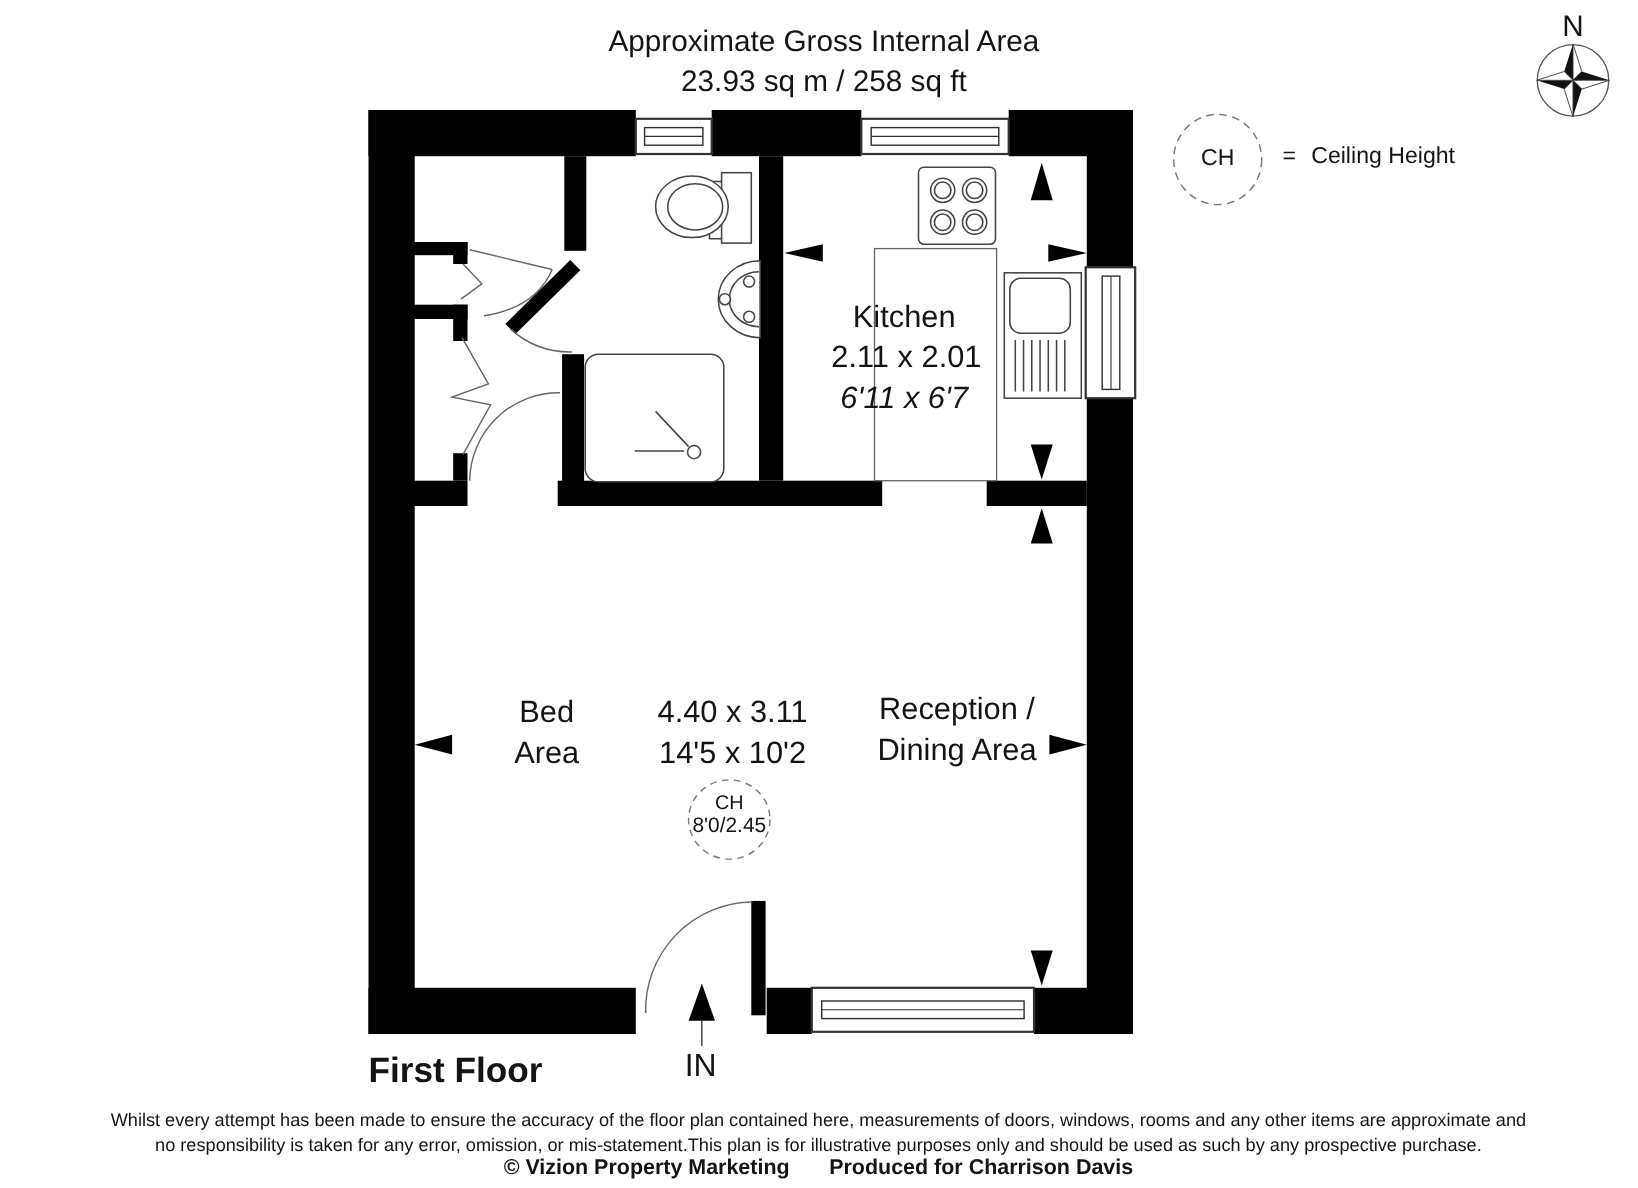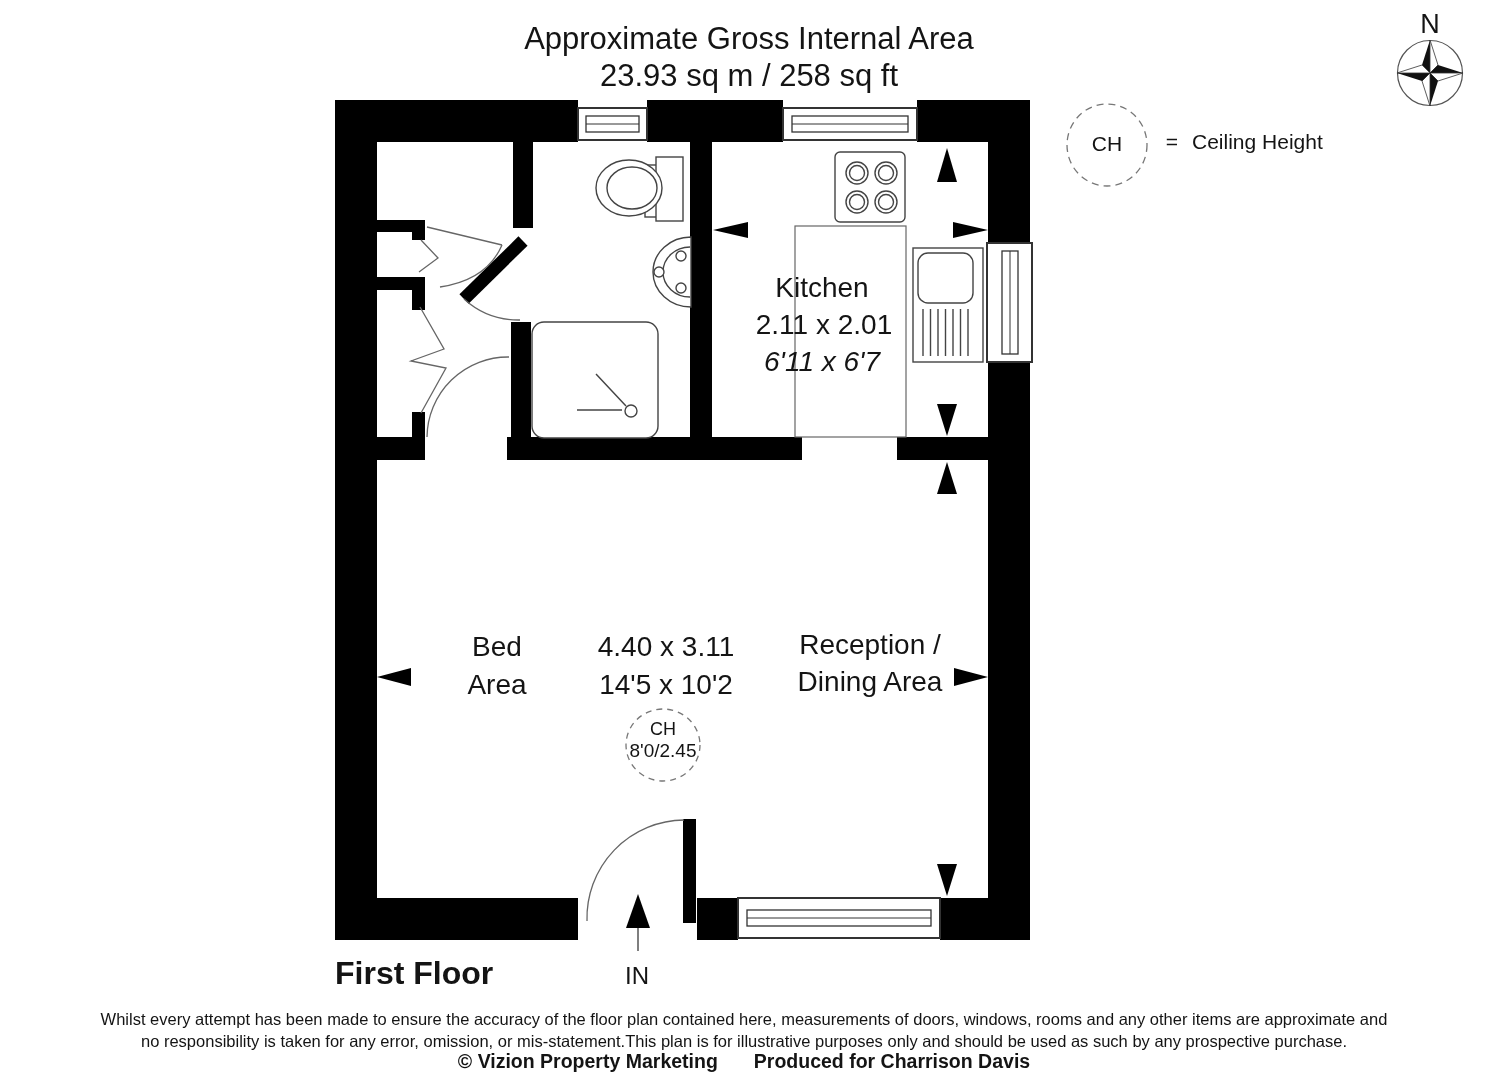--- a/index.html
+++ b/index.html
@@ -3,27 +3,27 @@
 <meta charset="utf-8">
 <style>
   html,body{margin:0;padding:0;background:#fff;}
   .canvas{
     position:relative;width:1489px;height:1080px;background:#ffffff;
     font-family:"Liberation Sans","DejaVu Sans",sans-serif;color:#141414;overflow:hidden;
   }
   .plan-svg{position:absolute;left:0;top:0;}
   .label{position:absolute;transform:translateX(-50%);text-align:center;white-space:nowrap;line-height:1.12;}
   .label-left{position:absolute;text-align:left;white-space:nowrap;line-height:1.12;}
-  .t-title{font-size:31px;}
+  .t-title{font-size:27px;}
   .t-room{font-size:28px;}
   .t-legend{font-size:21px;}
   .t-north{font-size:27px;}
   .t-ch-sym{font-size:18px;}
   .t-ch-val{font-size:19px;}
-  .t-in{font-size:24px;margin-top:10px;}
+  .t-in{font-size:29px;}
   .t-floor{font-size:32px;font-weight:bold;}
   .t-disc{font-size:16.5px;}
   .t-credit{font-size:19.5px;font-weight:bold;}
   .credit-gap{display:inline-block;width:36px;}
 </style>
 </head>
 <body>
 
 <div class="canvas">
 

